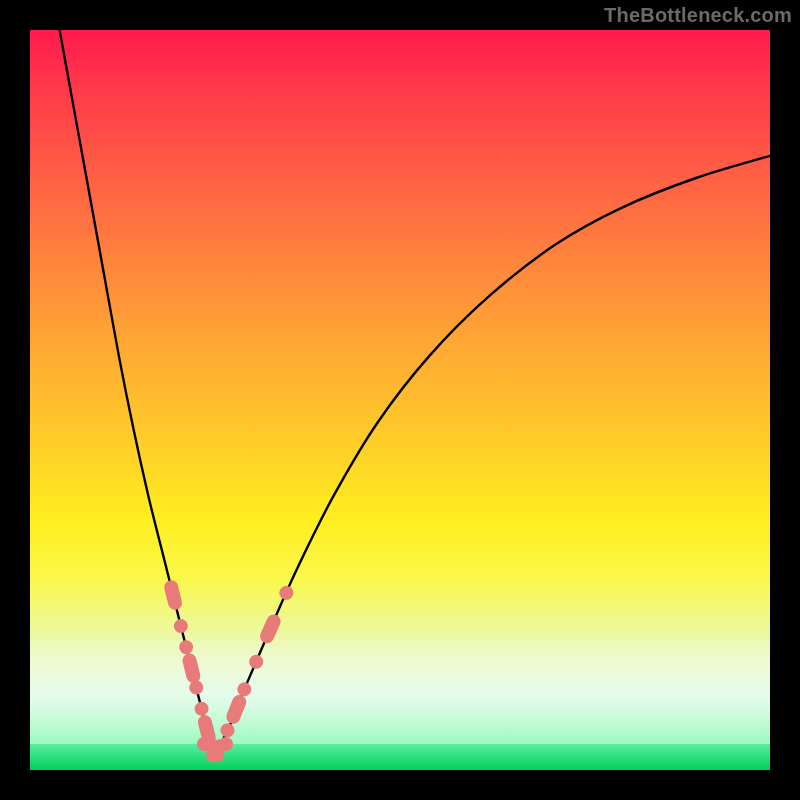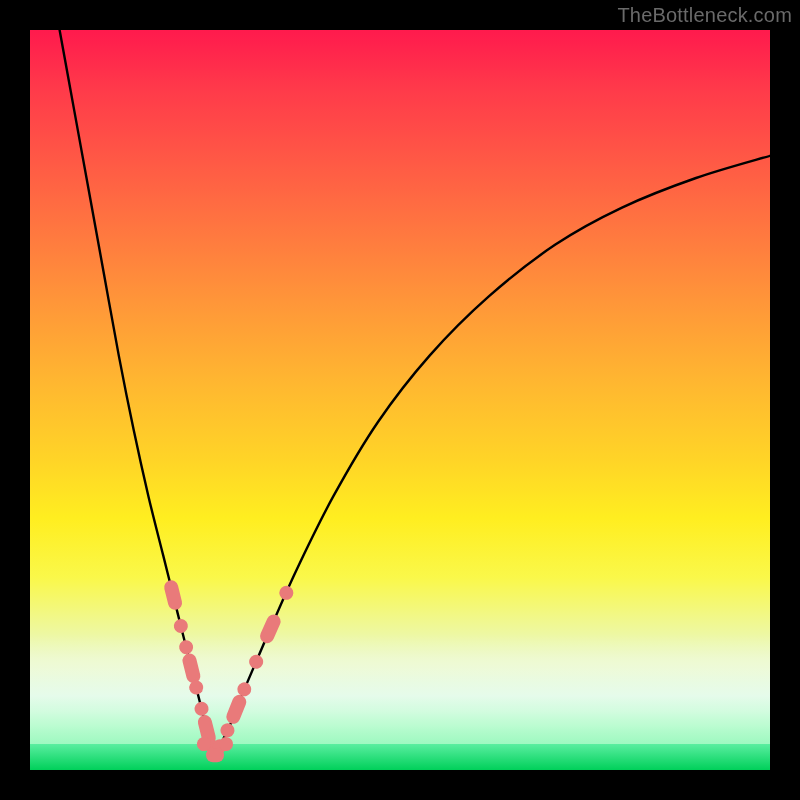--- a/index.html
+++ b/index.html
@@ -57,21 +57,21 @@
       rgba(200,255,220,0.7) 100%
     );
     pointer-events: none;
   }
   .watermark {
     position: absolute;
     top: 4px;
     right: 8px;
     color: #6a6a6a;
     font-size: 20px;
-    font-weight: 400;
+    font-weight: 700;
     letter-spacing: 0.2px;
     user-select: none;
   }
   svg.curve {
     position: absolute;
     left: 0;
     top: 0;
     width: 740px;
     height: 740px;
     overflow: visible;

